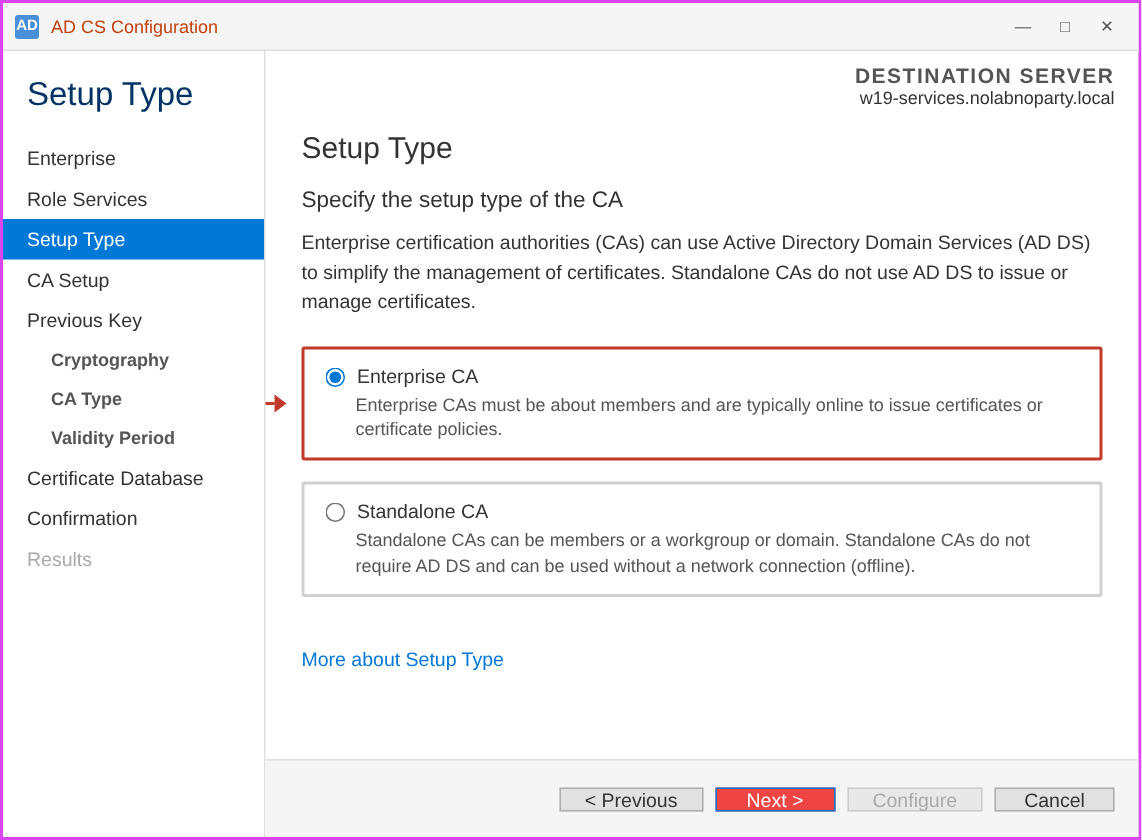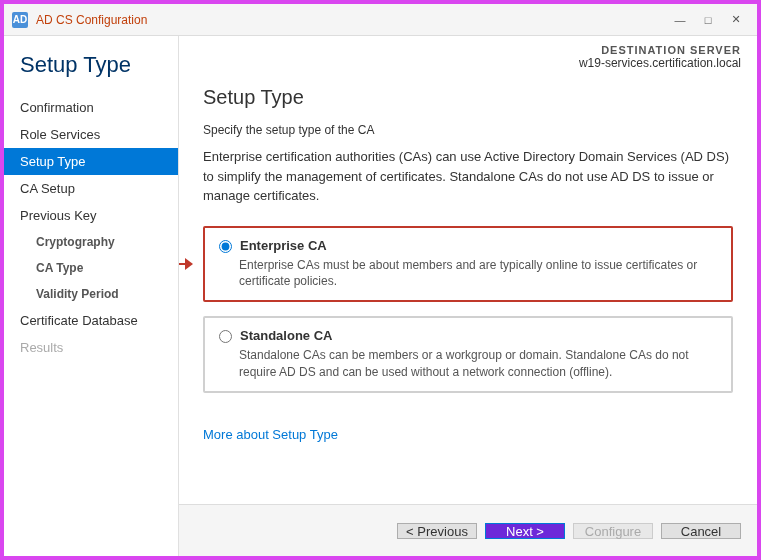--- a/index.html
+++ b/index.html
@@ -10,21 +10,21 @@
       display: flex;
       justify-content: center;
       align-items: center;
       width: 761px;
       height: 560px;
     }
     .window {
       width: 761px;
       height: 560px;
       background: #fff;
-      border: 4px solid #d946ef;
+      border: 2px solid #d946ef;
       display: flex;
       flex-direction: column;
     }
     .titlebar {
       height: 32px;
       background: #f5f5f5;
       border-bottom: 1px solid #ddd;
       display: flex;
       align-items: center;
       padding: 0 8px;
@@ -112,21 +112,21 @@
       flex-direction: column;
       padding: 0;
     }
     .main-header {
       text-align: right;
       padding: 8px 16px 0 16px;
       font-size: 11px;
     }
     .dest-label {
       color: #555;
-      font-size: 11px;
+      font-size: 14px;
       font-weight: 600;
       letter-spacing: 1px;
       text-transform: uppercase;
     }
     .dest-server {
       color: #333;
       font-size: 12px;
     }
 
     .main-content {
@@ -161,21 +161,21 @@
       display: flex;
       align-items: flex-start;
       gap: 8px;
     }
     .radio-input {
       margin-top: 2px;
       accent-color: #0078d7;
     }
     .option-label {
       font-size: 13px;
-      font-weight: 700;
+      font-weight: 400;
       color: #333;
     }
     .option-desc {
       font-size: 12px;
       color: #555;
       margin-top: 4px;
       line-height: 1.4;
       margin-left: 20px;
     }
 
@@ -194,29 +194,29 @@
       display: flex;
       align-items: center;
       justify-content: flex-end;
       padding: 0 16px;
       gap: 8px;
       background: #f5f5f5;
     }
     .footer-btn {
       min-width: 80px;
       height: 16px;
-      padding: 0 0;
+      padding: 0 16px;
       font-size: 13px;
       border: 1px solid #adadad;
       background: #e1e1e1;
       cursor: pointer;
       color: #333;
     }
     .footer-btn.primary {
-      background: #6d28d9;
+      background: #ef4444;
       color: white;
       border-color: #0078d7;
     }
     .footer-btn:disabled {
       color: #aaa;
       background: #e8e8e8;
       border-color: #ccc;
       cursor: default;
     }
   </style>
@@ -235,41 +235,42 @@
       <button class="titlebar-btn">□</button>
       <button class="titlebar-btn close">✕</button>
     </div>
   </div>
 
   <div class="content-area">
 
     <div class="sidebar">
       <div class="sidebar-heading">Setup Type</div>
 
-      <div class="sidebar-item">Confirmation</div>
+      <div class="sidebar-item">Enterprise</div>
       <div class="sidebar-item">Role Services</div>
       <div class="sidebar-item active">Setup Type</div>
       <div class="sidebar-item">CA Setup</div>
       <div class="sidebar-item">Previous Key</div>
       <div class="sidebar-item sub">Cryptography</div>
       <div class="sidebar-item sub">CA Type</div>
       <div class="sidebar-item sub">Validity Period</div>
       <div class="sidebar-item">Certificate Database</div>
+      <div class="sidebar-item">Confirmation</div>
       <div class="sidebar-item disabled">Results</div>
     </div>
 
     <div class="main">
       <div class="main-header">
         <div class="dest-label">DESTINATION SERVER</div>
-        <div class="dest-server">w19-services.certification.local</div>
+        <div class="dest-server">w19-services.nolabnoparty.local</div>
       </div>
 
       <div class="main-content">
         <div class="page-title">Setup Type</div>
-        <div style="font-size:12px; font-weight:400; color:#333; margin-bottom:10px;">Specify the setup type of the CA</div>
+        <div style="font-size:15px; font-weight:400; color:#333; margin-bottom:10px;">Specify the setup type of the CA</div>
         <div class="description">Enterprise certification authorities (CAs) can use Active Directory Domain Services (AD DS) to simplify the management of certificates. Standalone CAs do not use AD DS to issue or manage certificates.</div>
 
         
         <div class="option-box selected" style="position:relative;">
           <div class="option-row">
             <input type="radio" class="radio-input" name="ca-type" checked="" style="">
             <span class="option-label">Enterprise CA</span>
           </div>
           <div class="option-desc">Enterprise CAs must be about members and are typically online to issue certificates or certificate policies.</div>
 

